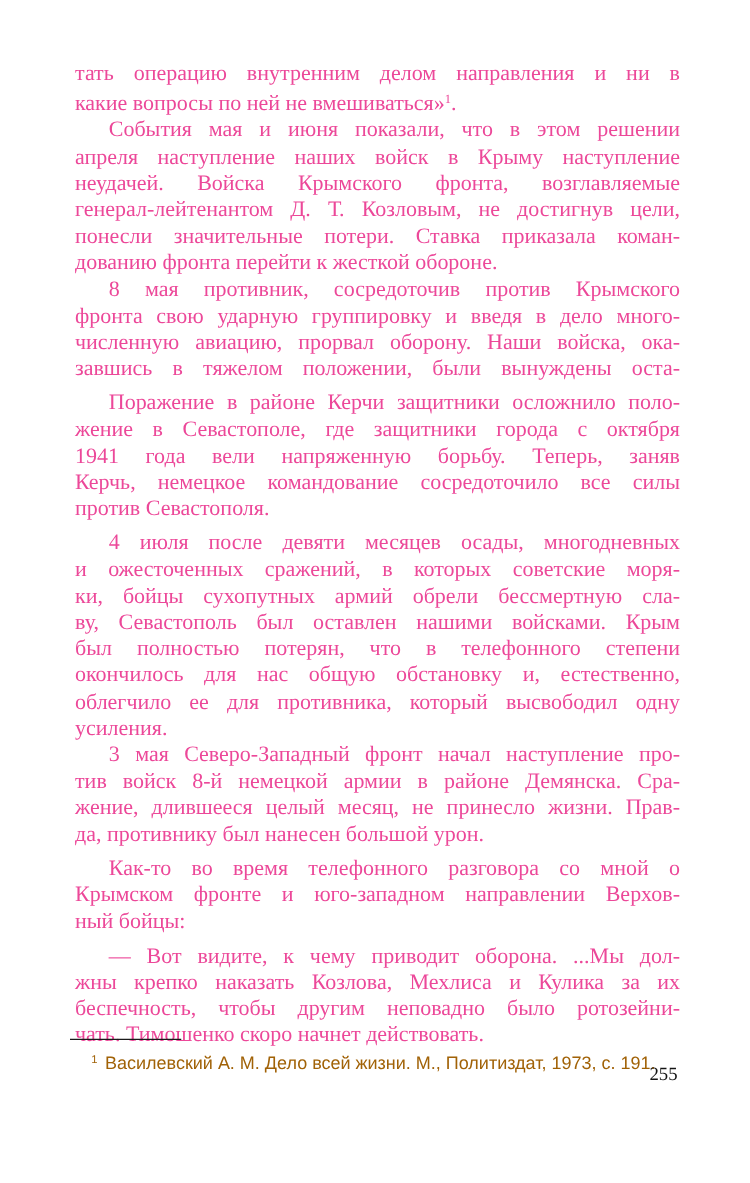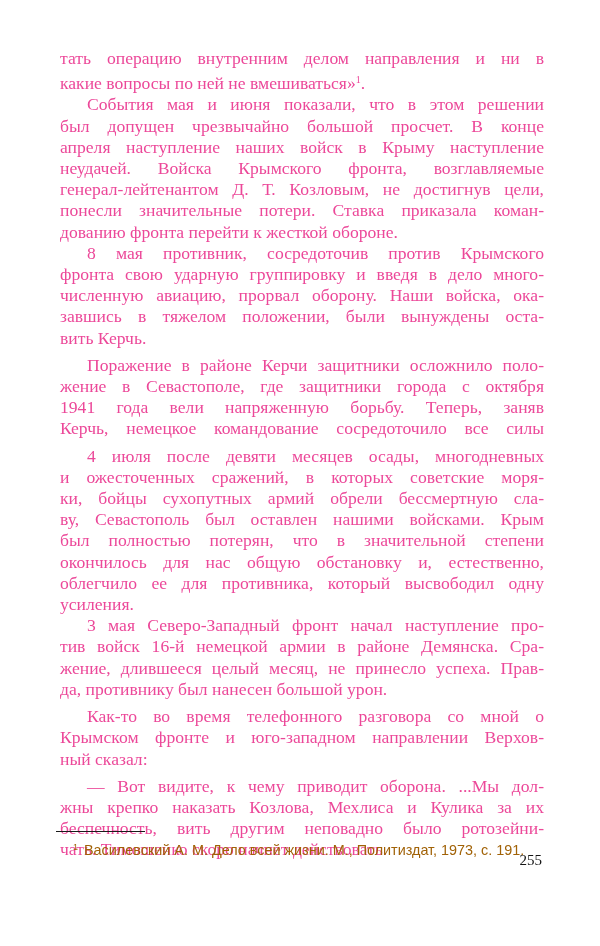--- a/index.html
+++ b/index.html
@@ -32,71 +32,70 @@
 <body>
 
 <div class="page">
   <p class="para">
     <span class="line">тать операцию внутренним делом направления и ни в</span>
     <span class="line last"><span>какие вопросы по ней не вмешиваться»</span><sup class="fn">1</sup><span>.</span></span>
   </p>
 
   <p class="para indent">
     <span class="line">События мая и июня показали, что в этом решении</span>
-    <span class="line" style="text-indent:0">был допущен чрезвычайно большой просчет. В конце</span>
     <span class="line" style="text-indent:0">апреля наступление наших войск в Крыму наступление</span>
     <span class="line" style="text-indent:0">неудачей. Войска Крымского фронта, возглавляемые</span>
     <span class="line" style="text-indent:0">генерал-лейтенантом Д. Т. Козловым, не достигнув цели,</span>
     <span class="line" style="text-indent:0">понесли значительные потери. Ставка приказала коман-</span>
     <span class="line last" style="text-indent:0">дованию фронта перейти к жесткой обороне.</span>
   </p>
 
   <p class="para indent">
     <span class="line">8 мая противник, сосредоточив против Крымского</span>
     <span class="line" style="text-indent:0">фронта свою ударную группировку и введя в дело много-</span>
     <span class="line" style="text-indent:0">численную авиацию, прорвал оборону. Наши войска, ока-</span>
     <span class="line" style="text-indent:0">завшись в тяжелом положении, были вынуждены оста-</span>
-    <span class="line last" style="text-indent:0">вить Керчь.</span>
   </p>
 
   <p class="para indent gap">
     <span class="line">Поражение в районе Керчи защитники осложнило поло-</span>
     <span class="line" style="text-indent:0">жение в Севастополе, где защитники города с октября</span>
     <span class="line" style="text-indent:0">1941 года вели напряженную борьбу. Теперь, заняв</span>
     <span class="line" style="text-indent:0">Керчь, немецкое командование сосредоточило все силы</span>
+    <span class="line last" style="text-indent:0">против Севастополя.</span>
   </p>
 
   <p class="para indent gap">
     <span class="line">4 июля после девяти месяцев осады, многодневных</span>
     <span class="line" style="text-indent:0">и ожесточенных сражений, в которых советские моря-</span>
     <span class="line" style="text-indent:0">ки, бойцы сухопутных армий обрели бессмертную сла-</span>
     <span class="line" style="text-indent:0">ву, Севастополь был оставлен нашими войсками. Крым</span>
-    <span class="line" style="text-indent:0">был полностью потерян, что в значительной степени</span>
+    <span class="line" style="text-indent:0">был полностью потерян, что в телефонного степени</span>
     <span class="line" style="text-indent:0">окончилось для нас общую обстановку и, естественно,</span>
     <span class="line" style="text-indent:0">облегчило ее для противника, который высвободил одну</span>
     <span class="line last" style="text-indent:0">усиления.</span>
   </p>
 
   <p class="para indent">
     <span class="line">3 мая Северо-Западный фронт начал наступление про-</span>
-    <span class="line" style="text-indent:0">тив войск 16-й немецкой армии в районе Демянска. Сра-</span>
-    <span class="line" style="text-indent:0">жение, длившееся целый месяц, не принесло успеха. Прав-</span>
+    <span class="line" style="text-indent:0">тив войск 8-й немецкой армии в районе Демянска. Сра-</span>
+    <span class="line" style="text-indent:0">жение, длившееся целый месяц, не принесло жизни. Прав-</span>
     <span class="line last" style="text-indent:0">да, противнику был нанесен большой урон.</span>
   </p>
 
   <p class="para indent gap">
     <span class="line">Как-то во время телефонного разговора со мной о</span>
     <span class="line" style="text-indent:0">Крымском фронте и юго-западном направлении Верхов-</span>
-    <span class="line last" style="text-indent:0">ный сказал:</span>
+    <span class="line last" style="text-indent:0">ный бойцы:</span>
   </p>
 
   <p class="para indent gap">
     <span class="line">— Вот видите, к чему приводит оборона. ...Мы дол-</span>
     <span class="line" style="text-indent:0">жны крепко наказать Козлова, Мехлиса и Кулика за их</span>
-    <span class="line" style="text-indent:0">беспечность, вить другим неповадно было ротозейни-</span>
+    <span class="line" style="text-indent:0">беспечность, чтобы другим неповадно было ротозейни-</span>
     <span class="line last" style="text-indent:0">чать. Тимошенко скоро начнет действовать.</span>
   </p>
 
 </div>
 
 <div class="rule"></div>
 
 <div class="footnote">
   <sup>1</sup><span>Василевский А. М. Дело всей жизни. М., Политиздат, 1973, с. 191.</span>
 </div>

